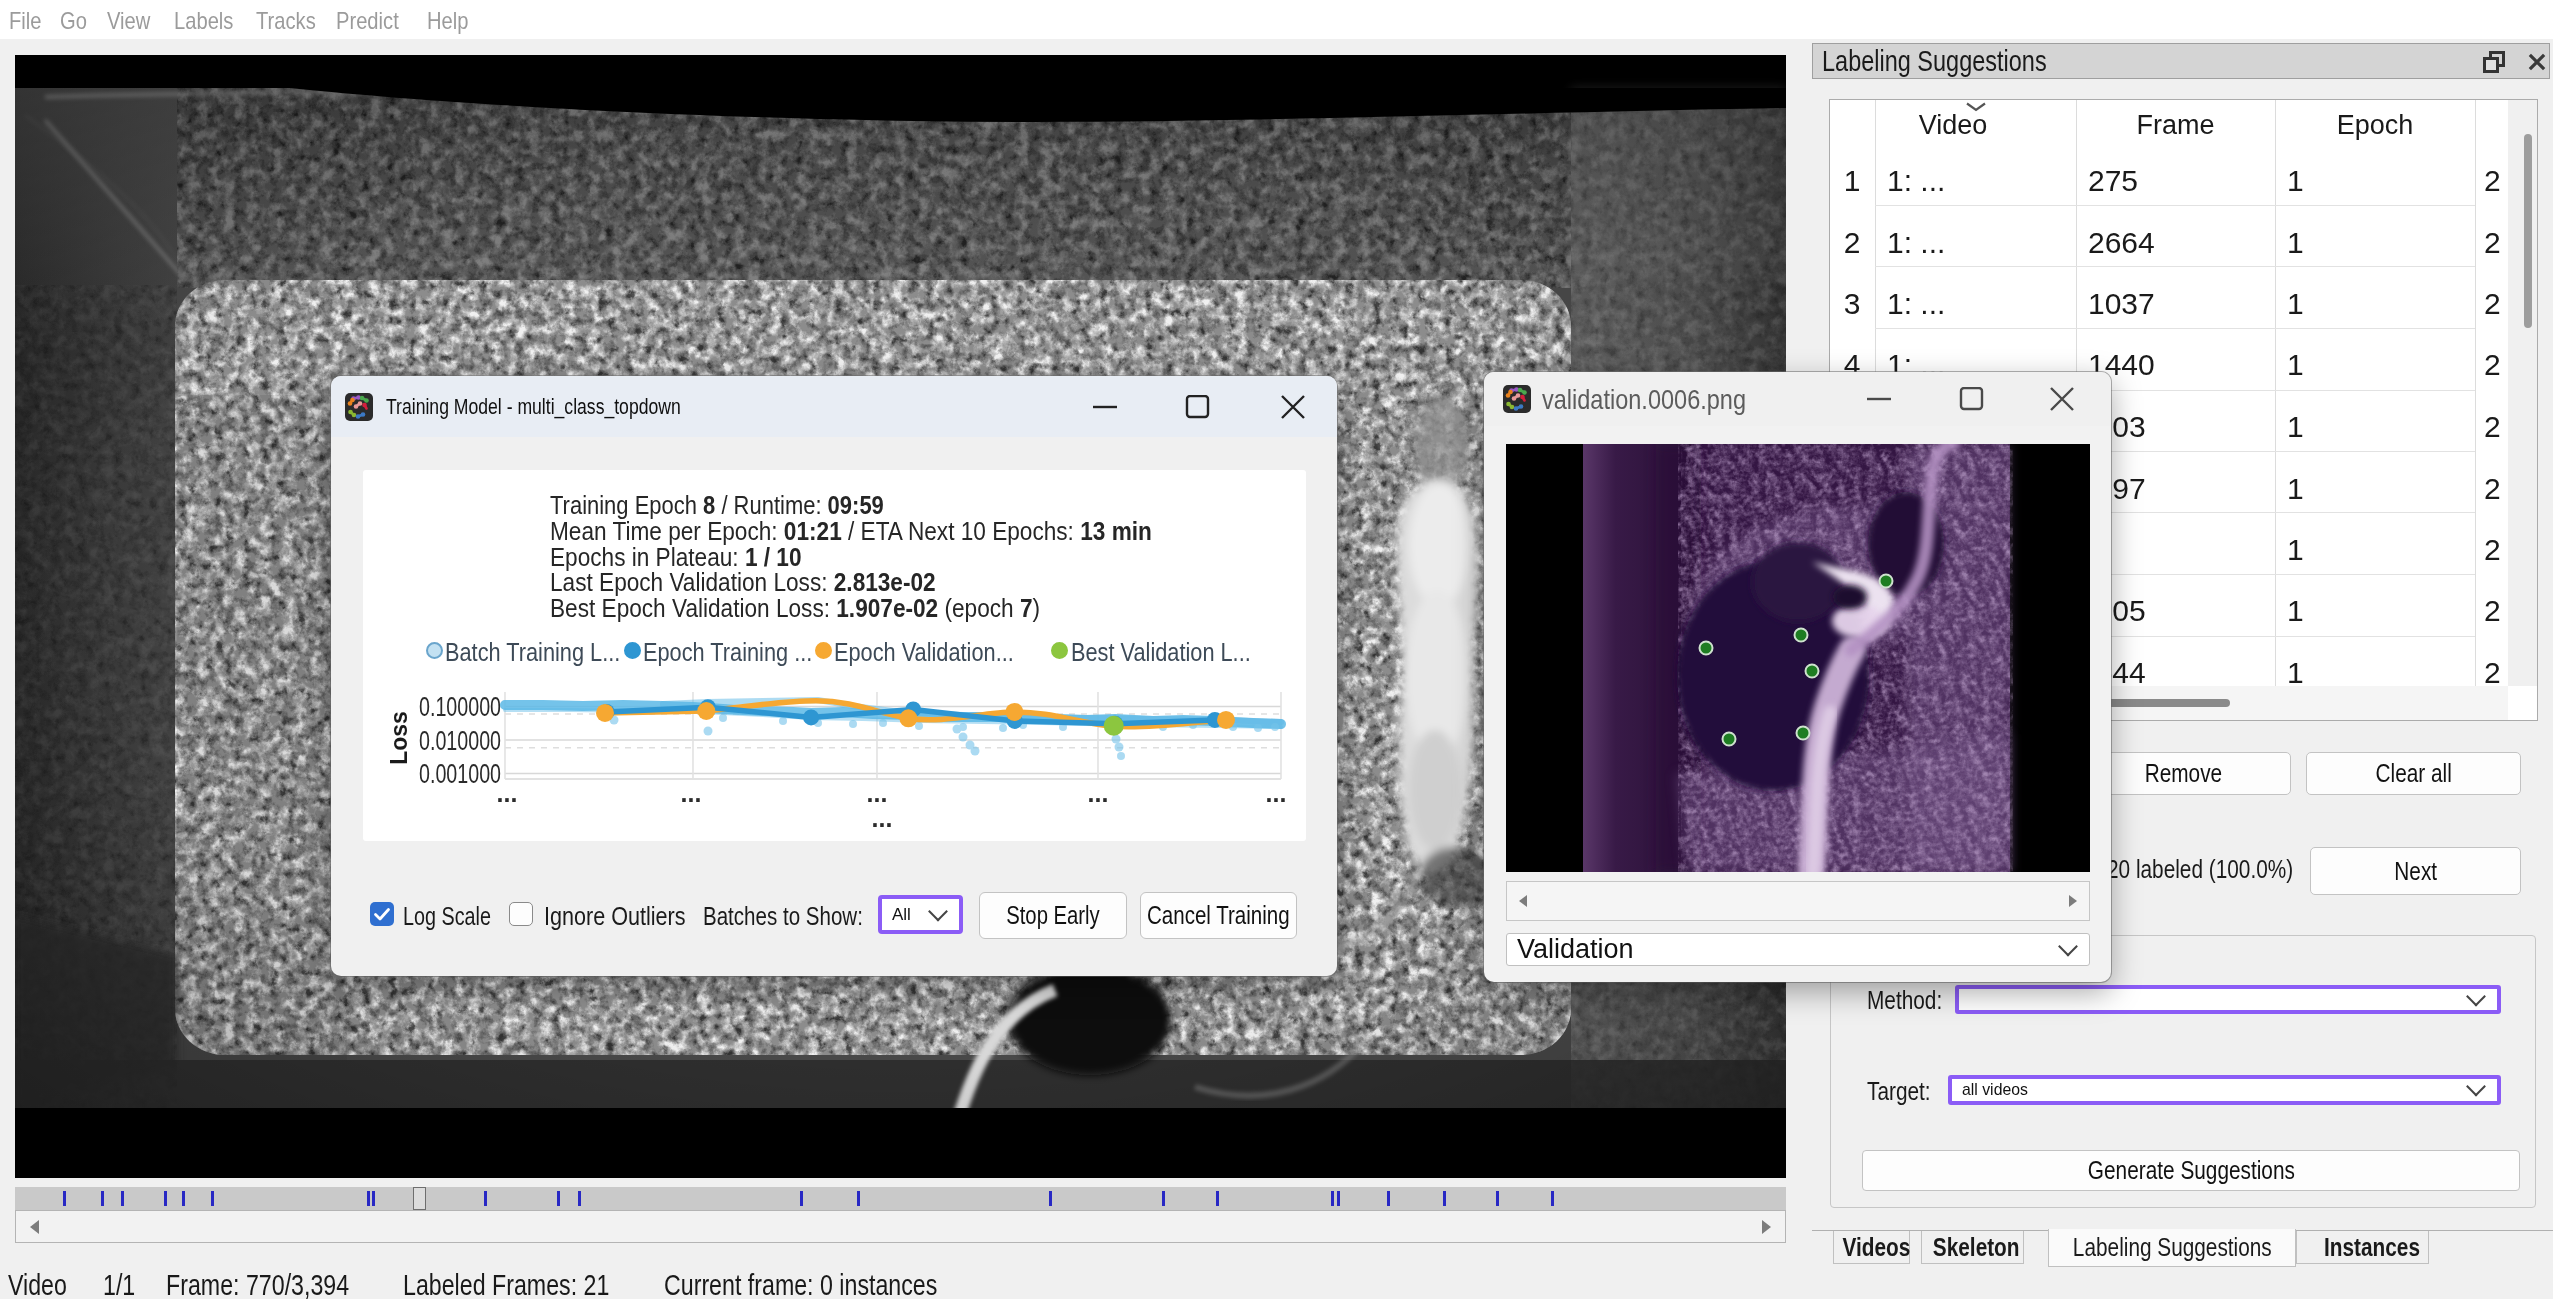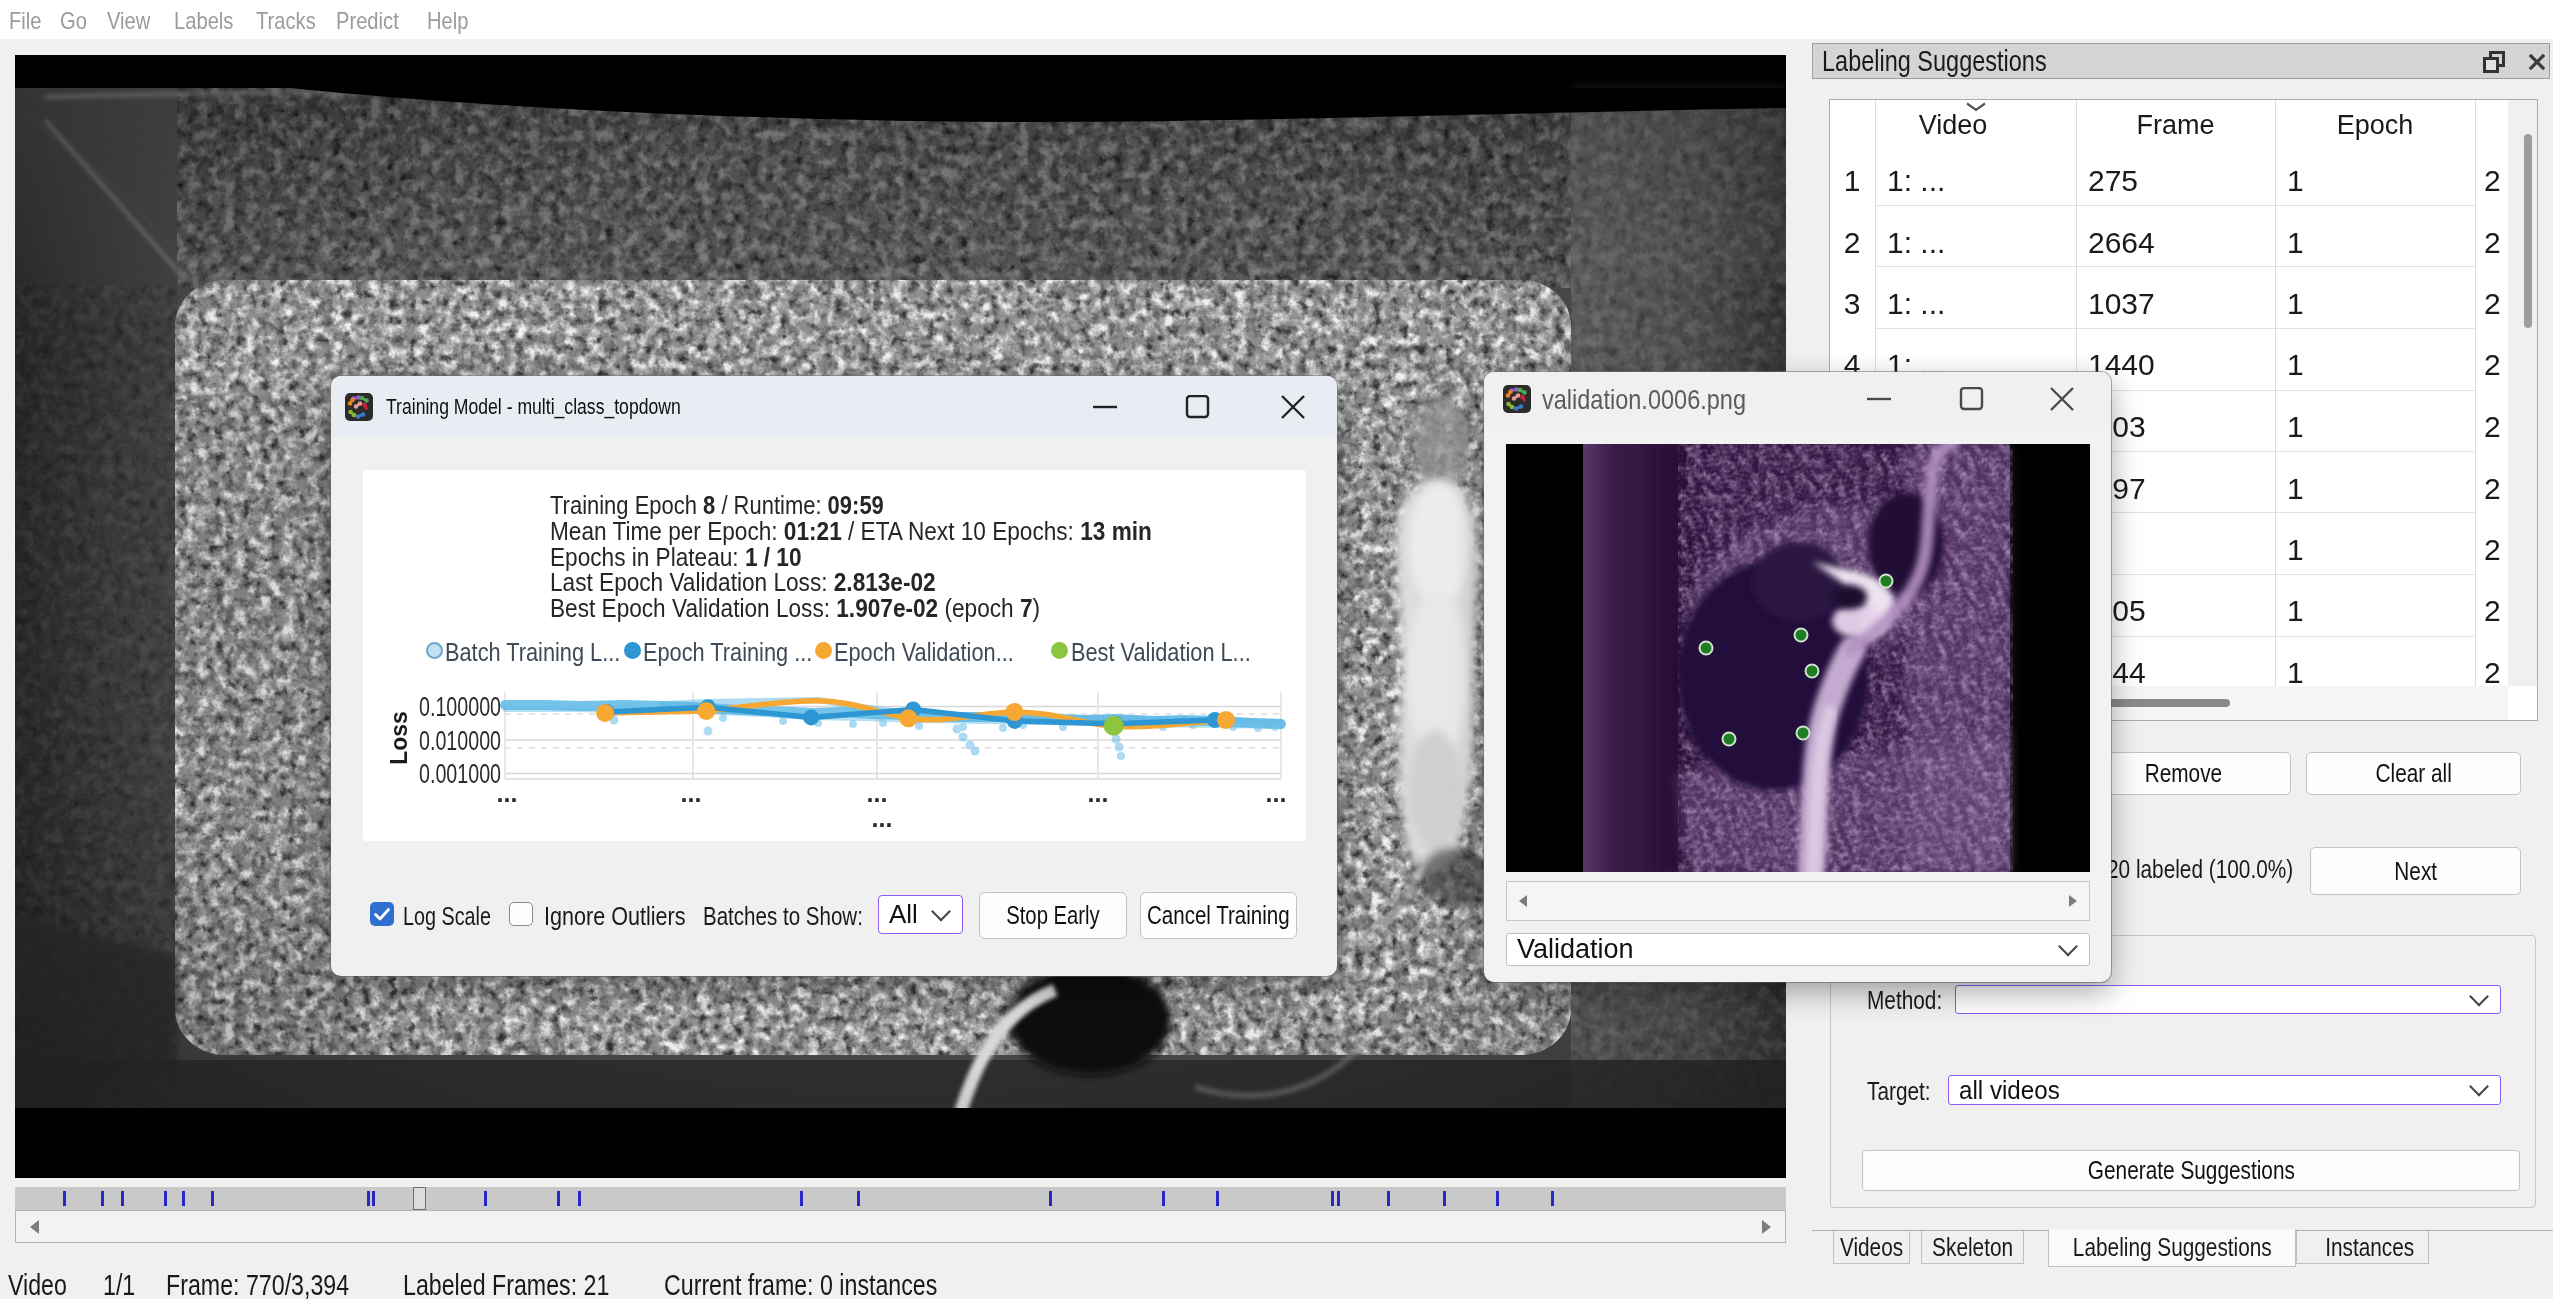--- a/index.html
+++ b/index.html
@@ -25,29 +25,29 @@
 #sugtable .vl{position:absolute;top:0;width:1px;height:586px;background:#dcdcdc;}
 #sugtable .hl{position:absolute;left:45px;width:600px;height:1px;background:#e2e2e2;}
 #sugtable .rn{position:absolute;width:44px;text-align:center;font-size:30px;color:#1a1a1a;}
 #sugtable .c{position:absolute;font-size:30px;color:#1a1a1a;}
 #vsb{position:absolute;left:678px;top:0;width:29px;height:586px;background:#f0f0f0;}
 #vsbh{position:absolute;left:16px;top:34px;width:8px;height:194px;background:#9d9d9d;border-radius:4px;}
 #hsb{position:absolute;left:0;top:586px;width:678px;height:34px;background:#f5f5f5;}
 #hsbh{position:absolute;left:160px;top:13px;width:240px;height:8px;background:#8a8a8a;border-radius:4px;}
 .btn{position:absolute;background:#fdfdfd;border:1px solid #c3c3c3;border-radius:5px;box-sizing:border-box;
 font-size:26px;color:#111;display:flex;align-items:center;justify-content:center;}
-.cmb{position:absolute;background:#fff;border:1px solid #8b5cf6;border-radius:3px;box-sizing:border-box;
-font-size:26px;color:#111;display:flex;align-items:center;padding-left:10px;}
+.cmb{position:absolute;background:#fff;border:4px solid #8b5cf6;border-radius:3px;box-sizing:border-box;
+font-size:17px;color:#111;display:flex;align-items:center;padding-left:10px;}
 .chev{position:absolute;right:14px;top:50%;width:12px;height:12px;border-right:2.5px solid #444;border-bottom:2.5px solid #444;transform:translateY(-75%) rotate(45deg);}
 .lbl{position:absolute;font-size:26px;color:#1a1a1a;white-space:nowrap;}
 #groupbox{left:1830px;top:935px;width:706px;height:273px;border:1px solid #c6c6c6;border-radius:4px;box-sizing:border-box;}
 
 #tabline{left:1812px;top:1230px;width:741px;height:1px;background:#b0b0b0;}
 .tab{position:absolute;top:1231px;height:33px;background:#f0f0f0;border:1px solid #c0c0c0;border-top:none;box-sizing:border-box;
-font-size:26px;color:#1a1a1a;display:flex;align-items:center;justify-content:center;}
+font-size:26px;color:#1a1a1a;display:flex;align-items:center;font-weight:bold;}
 .tabactive{position:absolute;top:1229px;height:38px;background:#fafafa;border:1px solid #c0c0c0;border-top:none;box-sizing:border-box;
 font-size:26px;color:#1a1a1a;display:flex;align-items:center;justify-content:center;}
 
 .dlg{position:absolute;border-radius:10px;background:#f0f0f0;box-shadow:0 10px 30px rgba(0,0,0,0.35),0 0 0 1px rgba(120,120,120,0.55);}
 .dtitle{position:absolute;left:0;top:0;width:100%;border-radius:10px 10px 0 0;}
 .lgc{top:3px;width:17px;height:17px;border-radius:50%;border:2px solid;box-sizing:border-box;}
 </style></head><body>
 <div id="stage">
 
 <div id="menubar" class="abs">

